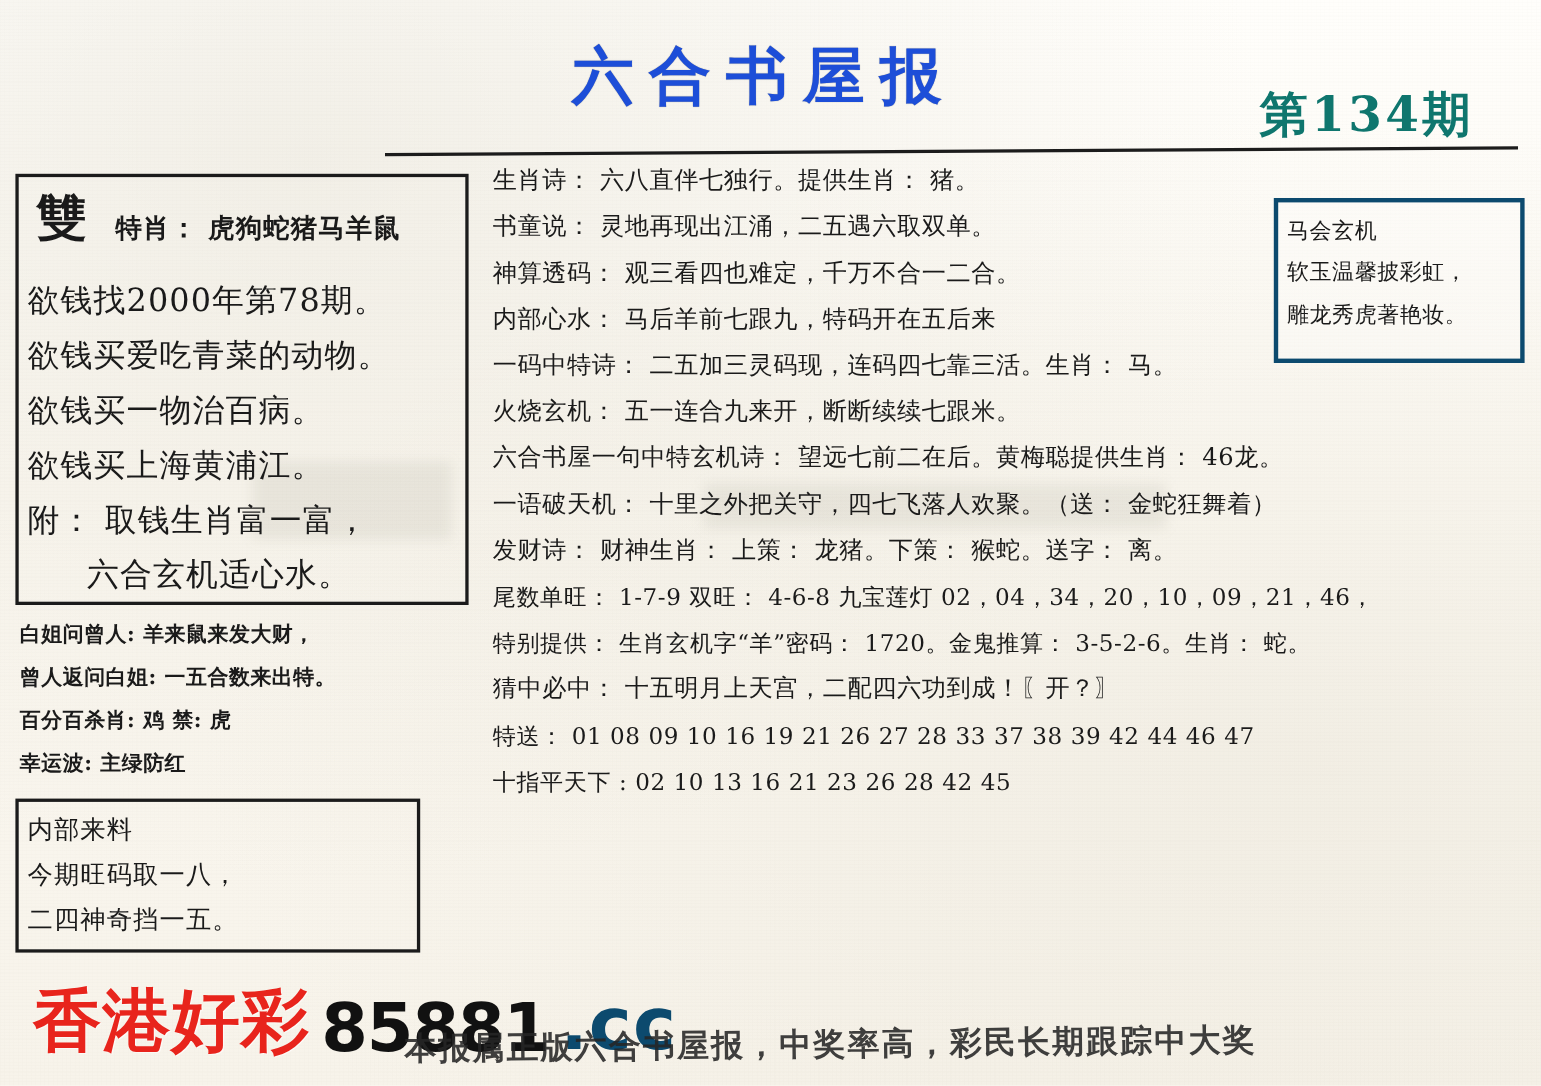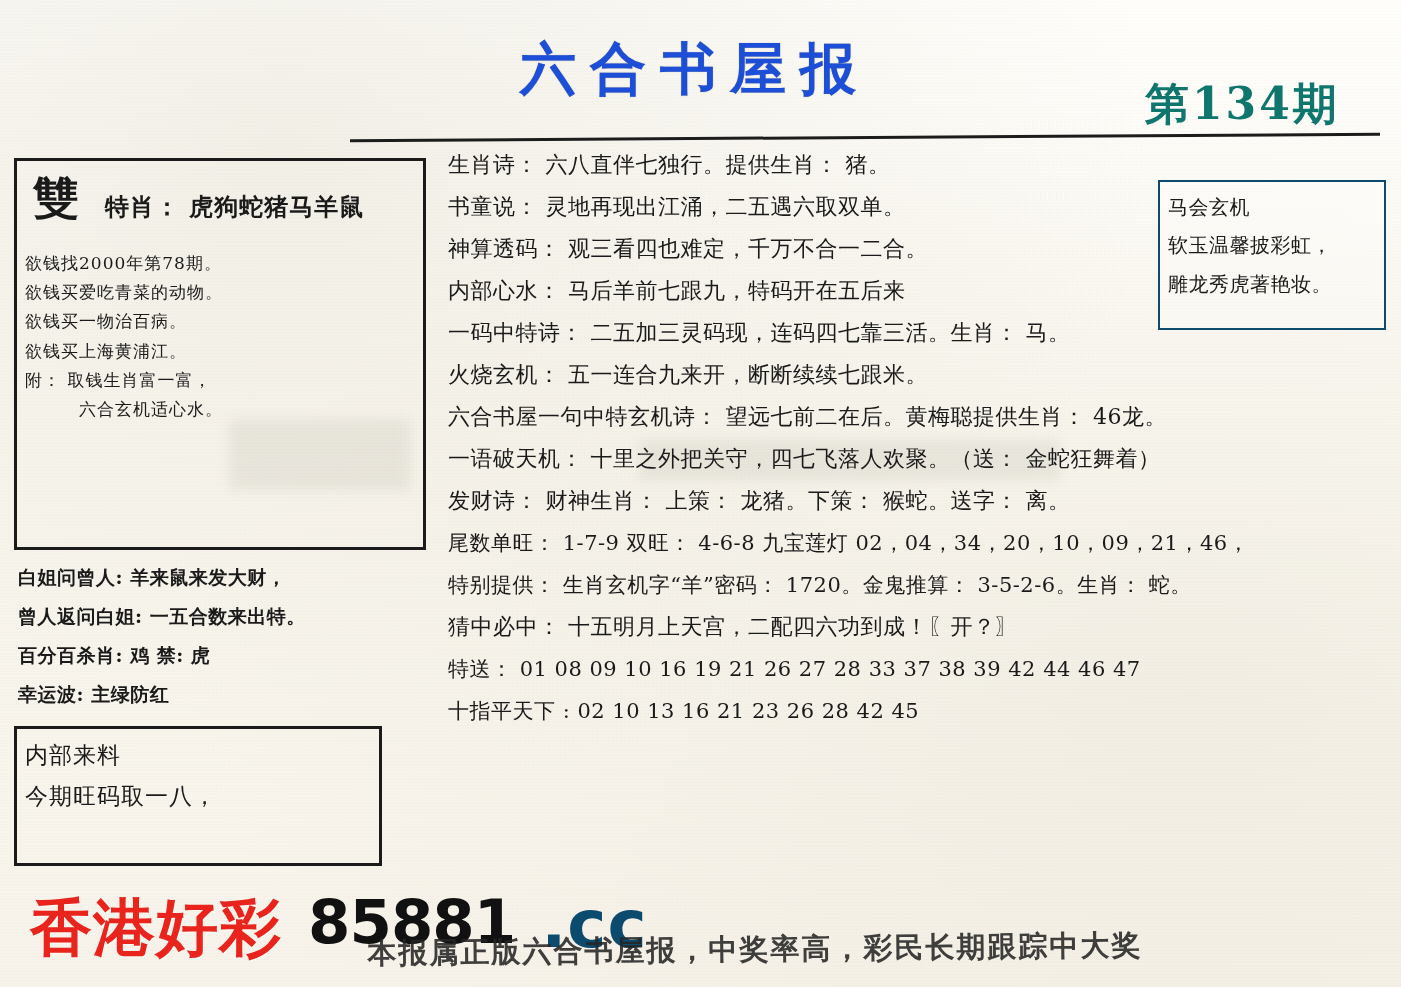--- a/index.html
+++ b/index.html
@@ -104,21 +104,21 @@
     letter-spacing: 1px;
     white-space: nowrap;
   }
   .left-lines {
     position: absolute;
     left: 8px;
     top: 88px;
     width: 396px;
   }
   .left-lines .ln {
-    font-size: 17px;
+    font-size: 29px;
     line-height: 1.72;
     letter-spacing: 1px;
     white-space: nowrap;
   }
   .left-lines .ln.indent {
     padding-left: 54px;
   }
 
   .sub-lines {
     position: absolute;
@@ -153,21 +153,21 @@
     white-space: nowrap;
   }
 
   
   .mh-box {
     position: absolute;
     left: 1158px;
     top: 180px;
     width: 228px;
     height: 150px;
-    border: 2px solid #0c4a6e;
+    border: 4px solid #0c4a6e;
     box-sizing: border-box;
     padding: 6px 8px;
     font-family: "DejaVu Serif", "Liberation Serif", serif;
     background: rgba(255,255,255,0.25);
   }
   .mh-box .mh {
     font-size: 20px;
     line-height: 1.92;
     letter-spacing: .5px;
     white-space: nowrap;
@@ -198,22 +198,22 @@
   .watermark {
     position: absolute;
     left: 30px;
     top: 886px;
     font-family: "DejaVu Sans", "Liberation Sans", sans-serif;
     font-weight: bold;
     font-size: 62px;
     letter-spacing: 1px;
     white-space: nowrap;
     display: flex;
-    align-items: flex-start;
-    gap: 26px;
+    align-items: flex-end;
+    gap: 10px;
   }
   .wm-red {
     color: #e8241c;
     text-shadow: 1px 1px 0 rgba(255,255,255,.6);
   }
   .wm-num {
     color: #111;
     font-size: 61px;
     letter-spacing: -1px;
   }
@@ -275,20 +275,21 @@
 <div class="sub-lines">
   <div class="sl">白姐问曾人: 羊来鼠来发大财，</div>
   <div class="sl">曾人返问白姐: 一五合数来出特。</div>
   <div class="sl">百分百杀肖: 鸡 禁: 虎</div>
   <div class="sl">幸运波: 主绿防红</div>
 </div>
 
 <div class="inner-box">
   <div class="ib">内部来料</div>
   <div class="ib">今期旺码取一八，</div>
+  <div class="ib">二四神奇挡一五。</div>
 </div>
 
 <div class="mh-box">
   <div class="mh">马会玄机</div>
   <div class="mh">软玉温馨披彩虹，</div>
   <div class="mh">雕龙秀虎著艳妆。</div>
 </div>
 
 <div class="body-lines">
   <div class="bl">生肖诗： 六八直伴七独行。提供生肖： 猪。</div>

